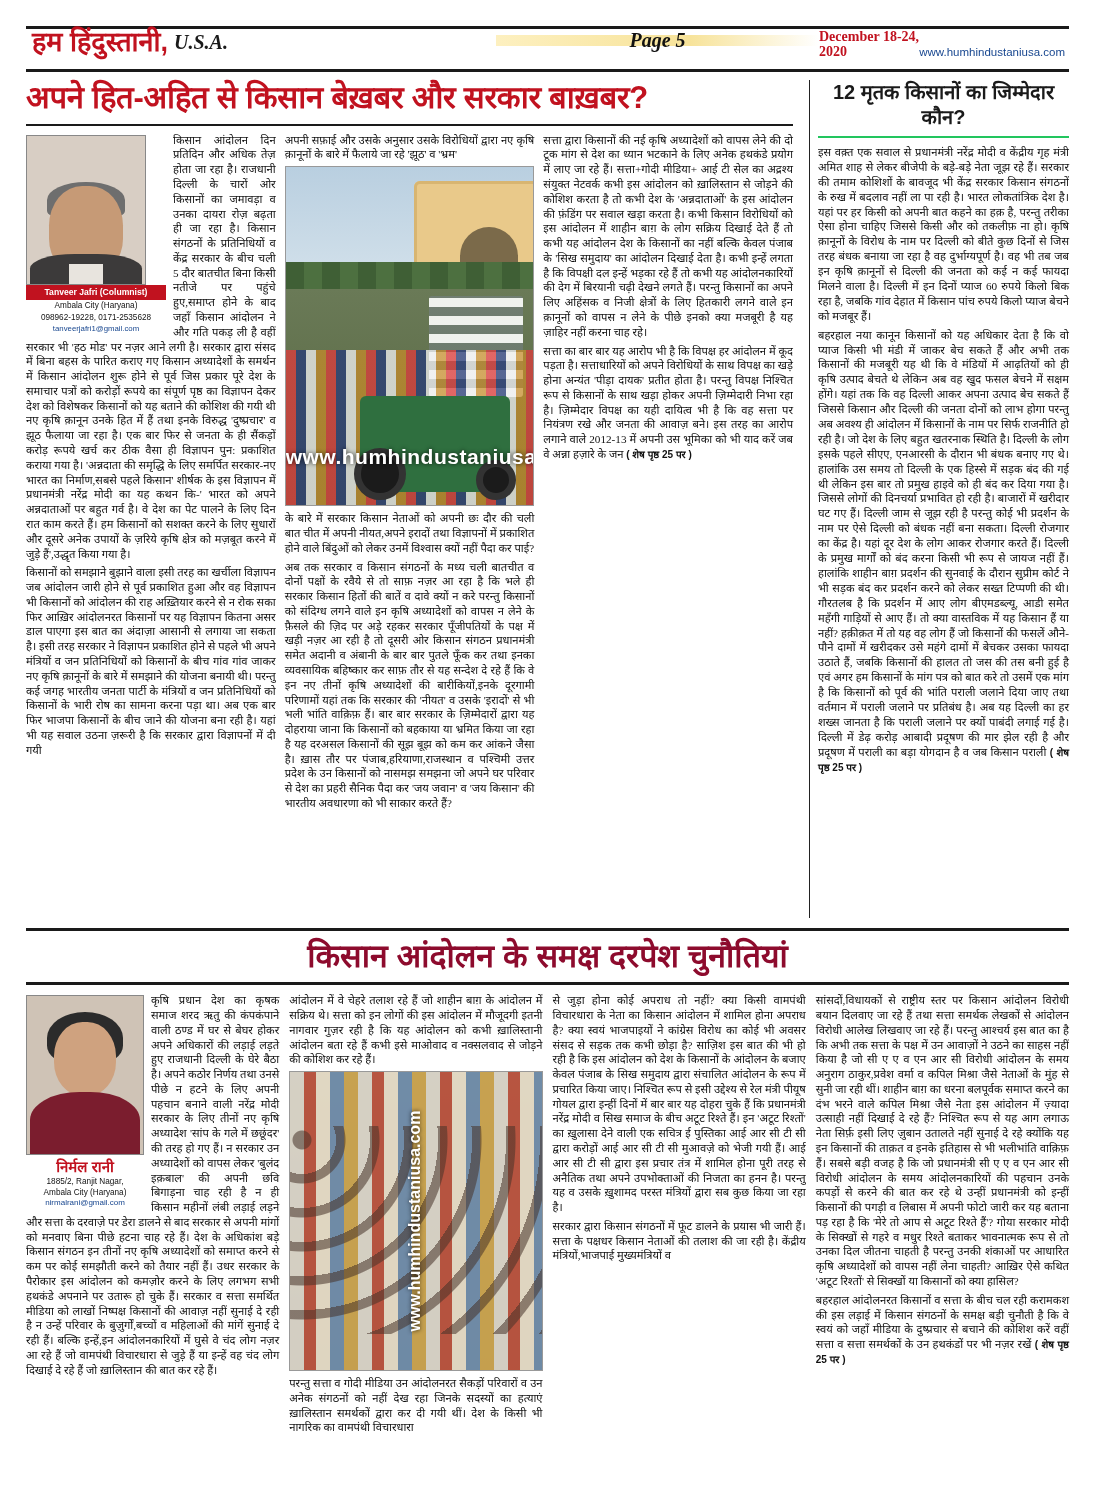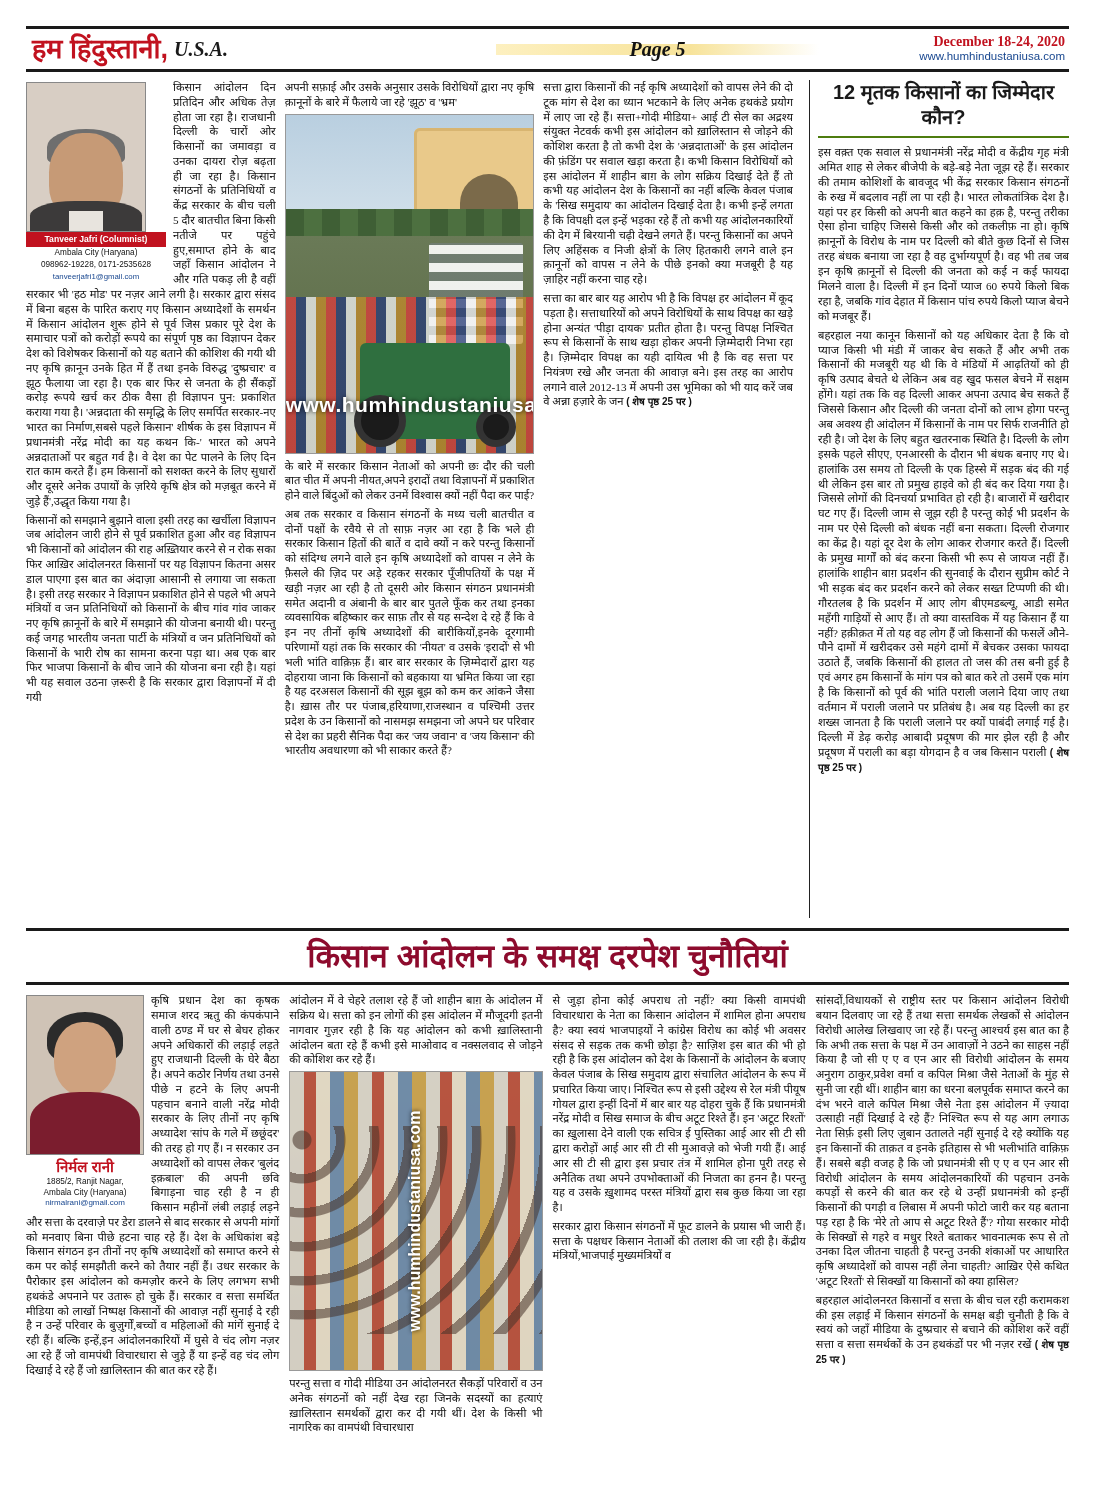--- a/index.html
+++ b/index.html
@@ -15,21 +15,21 @@
   }
   .page {
     width: 1095px; height: 1490px;
     padding: 26px 26px 18px 26px;
     position: relative;
     background: #fff;
   }
 
   
   .masthead {
-    display: flex; align-items: center;
+    display: flex; align-items: flex-start;
     height: 46px;
     border-top: 3px solid #1a1a1a;
     border-bottom: 3px solid #1a1a1a;
     background: #fff;
   }
   .mast-left {
     flex: 0 0 470px;
     display: flex; align-items: center;
     padding-left: 6px;
   }
@@ -60,21 +60,21 @@
   }
   .mast-page {
     position: relative;
     font-family: "Liberation Serif", serif;
     font-style: italic; font-weight: bold;
     font-size: 20px;
     color: #111;
   }
   .mast-right {
     flex: 0 0 250px;
-    display: flex; flex-direction: column;
+    display: flex; flex-direction: row;
     align-items: flex-end; justify-content: center;
     padding-right: 4px;
   }
   .mast-date {
     font-family: "Liberation Serif", serif;
     font-weight: bold; font-size: 14px; color: #c1121f;
     line-height: 1.1;
   }
   .mast-url {
     font-family: "Liberation Sans", sans-serif;
@@ -101,21 +101,21 @@
     padding-bottom: 8px;
     margin-bottom: 7px;
   }
   .headline2 {
     font-family: "Liberation Sans", sans-serif;
     font-weight: bold;
     font-size: 20px;
     color: #1a1a1a;
     line-height: 1.25;
     text-align: center;
-    border-bottom: 2px solid #4d7c0f;
+    border-bottom: 2px solid #22c55e;
     padding-bottom: 6px;
     margin-bottom: 7px;
   }
 
   .cols3 { display: flex; gap: 9px; }
   .col { font-size: 11.2px; line-height: 1.32; text-align: justify; }
   .col p { margin: 0 0 4px 0; }
   .c1 { width: 250px; }
   .c2 { width: 250px; }
   .c3 { width: 250px; }
@@ -308,20 +308,21 @@
     </div>
     <div class="mast-right">
       <span class="mast-date">December 18-24, 2020</span>
       <span class="mast-url">www.humhindustaniusa.com</span>
     </div>
   </div>
 
   <div class="top-wrap">
 
     <div class="top-left">
+      <div class="headline1">अपने हित-अहित से किसान बेख़बर और सरकार बाख़बर?</div>
 
       <div class="cols3">
 
         <div class="col c1">
           <div class="author-box">
             <div class="author-photo">
               <div class="ap-hair"></div>
               <div class="ap-face"></div>
               <div class="ap-body"></div>
               <div class="ap-shirt"></div>

